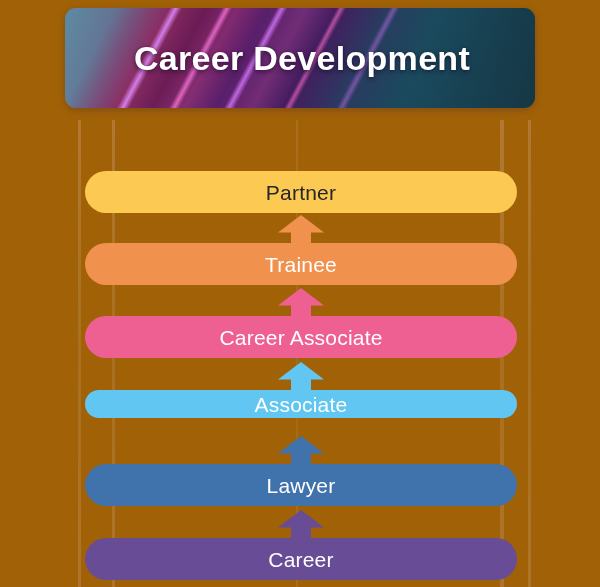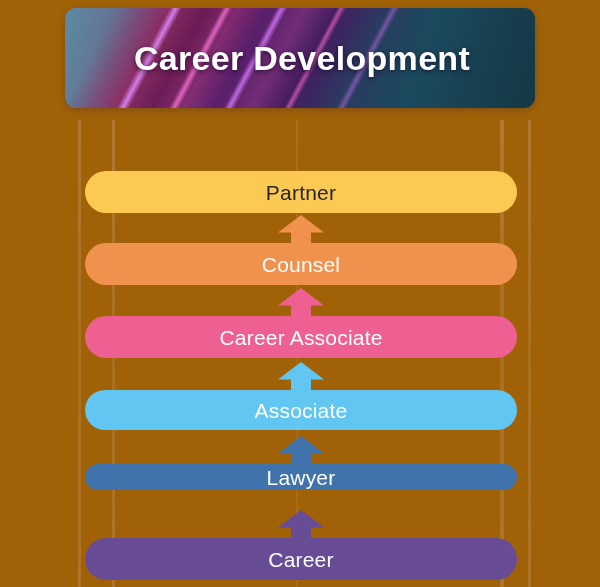--- a/index.html
+++ b/index.html
@@ -138,44 +138,44 @@
   <div class="ladder" id="ladder">
       <div class="step" style="top: 160px; height: 42px; background: rgb(252, 202, 82);">
         <span class="step-label" style="color: rgb(38, 38, 38);">Partner</span>
       </div>
       <div class="arrow" style="left: 278px; top: 204px;">
         <svg viewBox="0 0 46 30" preserveAspectRatio="none" aria-hidden="true">
           <path d="M23 0 L46 17.5 L33 17.5 L33 30 L13 30 L13 17.5 L0 17.5 Z" fill="#f0914d"></path>
         </svg>
       </div>
       <div class="step" style="top: 232px; height: 42px; background: rgb(240, 145, 77);">
-        <span class="step-label" style="color: rgb(255, 255, 255);">Counsel</span>
+        <span class="step-label" style="color: rgb(255, 255, 255);">Trainee</span>
       </div>
       <div class="arrow" style="left: 278px; top: 277px;">
         <svg viewBox="0 0 46 30" preserveAspectRatio="none" aria-hidden="true">
           <path d="M23 0 L46 17.5 L33 17.5 L33 30 L13 30 L13 17.5 L0 17.5 Z" fill="#ee6091"></path>
         </svg>
       </div>
       <div class="step" style="top: 305px; height: 42px; background: rgb(238, 96, 145);">
         <span class="step-label" style="color: rgb(255, 255, 255);">Career Associate</span>
       </div>
       <div class="arrow" style="left: 278px; top: 351px;">
         <svg viewBox="0 0 46 30" preserveAspectRatio="none" aria-hidden="true">
           <path d="M23 0 L46 17.5 L33 17.5 L33 30 L13 30 L13 17.5 L0 17.5 Z" fill="#61c7f2"></path>
         </svg>
       </div>
-      <div class="step" style="top: 379px; height: 40px; background: rgb(97, 199, 242);">
+      <div class="step" style="top: 379px; height: 28px; background: rgb(97, 199, 242);">
         <span class="step-label" style="color: rgb(255, 255, 255);">Associate</span>
       </div>
       <div class="arrow" style="left: 278px; top: 425px;">
         <svg viewBox="0 0 46 30" preserveAspectRatio="none" aria-hidden="true">
           <path d="M23 0 L46 17.5 L33 17.5 L33 30 L13 30 L13 17.5 L0 17.5 Z" fill="#4072ac"></path>
         </svg>
       </div>
-      <div class="step" style="top: 453px; height: 26px; background: rgb(64, 114, 172);">
+      <div class="step" style="top: 453px; height: 42px; background: rgb(64, 114, 172);">
         <span class="step-label" style="color: rgb(255, 255, 255);">Lawyer</span>
       </div>
       <div class="arrow" style="left: 278px; top: 499px;">
         <svg viewBox="0 0 46 30" preserveAspectRatio="none" aria-hidden="true">
           <path d="M23 0 L46 17.5 L33 17.5 L33 30 L13 30 L13 17.5 L0 17.5 Z" fill="#684c95"></path>
         </svg>
       </div>
       <div class="step" style="top: 527px; height: 42px; background: rgb(104, 76, 149);">
         <span class="step-label" style="color: rgb(255, 255, 255);">Career</span>
       </div>

